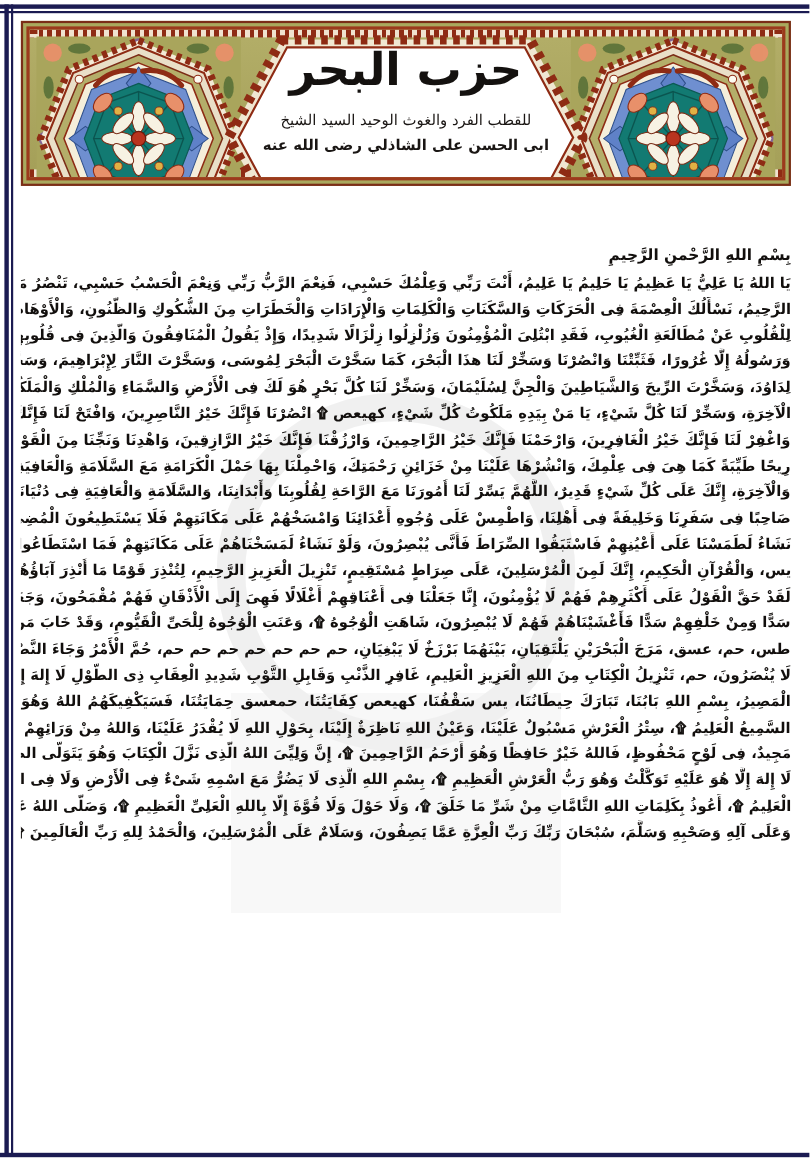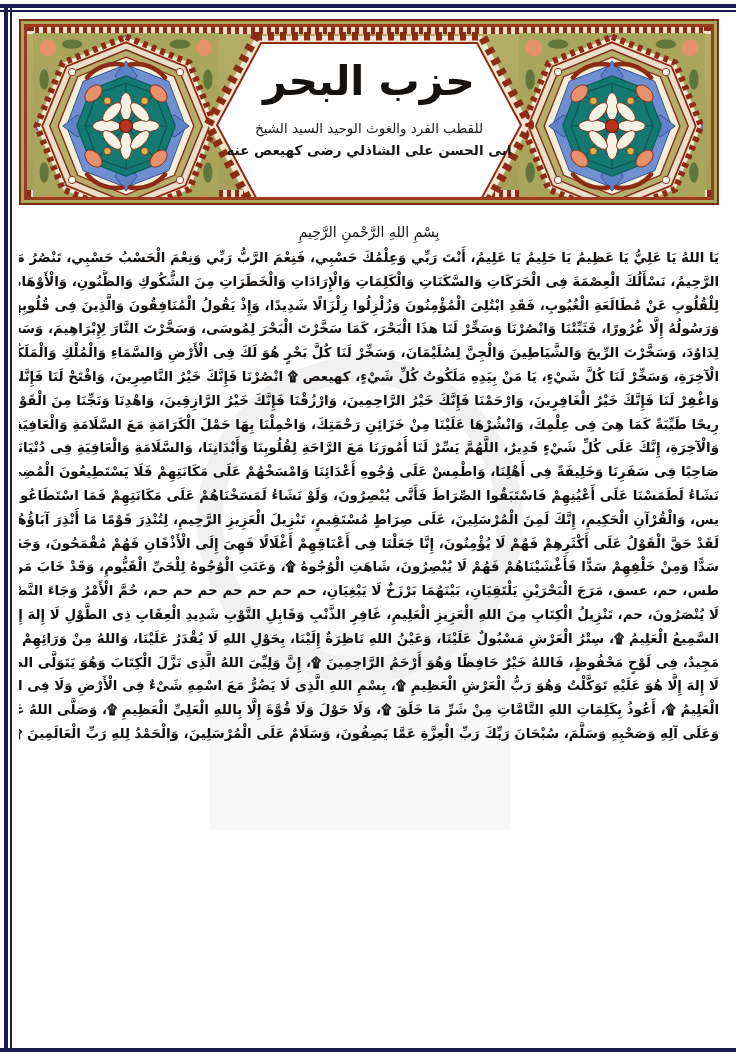--- a/index.html
+++ b/index.html
@@ -16,21 +16,21 @@
   }
   .frame-line{position:absolute;background:#1b1b52;}
   .frame-top{left:0;top:4px;width:736px;height:4px;}
   .frame-top2{left:0;top:10px;width:736px;height:2px;}
   .frame-left{left:4px;top:4px;width:4px;height:1046px;}
   .frame-left2{left:10px;top:4px;width:2px;height:1046px;}
   .frame-bottom{left:0;bottom:2px;width:736px;height:4px;}
 
   
   #header-panel{
-    position:absolute;left:19px;top:19px;width:700px;height:186px;
+    position:absolute;left:19px;top:19px;width:700px;height:150px;
     box-sizing:border-box;
     border:2px solid #7b2d17;
     background:#a9a95e;
     overflow:hidden;
   }
   .panel-inner{
     position:absolute;inset:3px;
     border:3px solid #9c3a1c;
     box-sizing:border-box;
     background:
@@ -98,22 +98,22 @@
 
   
   #watermark{
     position:absolute;left:150px;top:330px;width:420px;height:560px;
     opacity:.055;pointer-events:none;
   }
 
   
   #basmala{
     position:absolute;left:19px;top:224px;width:700px;
-    text-align:center;direction:rtl;
-    font-size:14px;color:#120f0d;font-weight:400;
+    direction:rtl;
+    font-size:14px;color:#120f0d;font-weight:700;
   }
   #text-body{
     position:absolute;left:19px;top:246px;width:700px;
     direction:rtl;text-align:justify;
     color:#120f0d;
   }
   #text-body .ln{
     font-size:13.4px;
     line-height:23.8px;
     height:23.8px;
@@ -247,21 +247,21 @@
         <use href="#med"></use>
       </svg>
 
       <svg id="cartouche" viewBox="0 0 330 186" preserveAspectRatio="none">
         <polygon points="52,4 278,4 326,93 278,182 52,182 4,93" fill="#f0e7d2" stroke="#8e2b14" stroke-width="9" stroke-dasharray="6 6"></polygon>
         <polygon points="57,11 273,11 317,93 273,175 57,175 13,93" fill="#ffffff" stroke="#8e2b14" stroke-width="2"></polygon>
       </svg>
       <div id="cartouche-text">
         <div id="title-main">حزب البحر</div>
         <div id="title-sub1">للقطب الفرد والغوث الوحيد السيد الشيخ</div>
-        <div id="title-sub2">ابى الحسن على الشاذلي رضى كهيعص عنه</div>
+        <div id="title-sub2">ابى الحسن على الشاذلي رضى الله عنه</div>
       </div>
     </div>
   </div>
 
   <svg id="watermark" viewBox="0 0 420 560">
     <circle cx="210" cy="190" r="150" fill="none" stroke="#000" stroke-width="26"></circle>
     <rect x="60" y="300" width="300" height="200" fill="#000" opacity=".5"></rect>
   </svg>
 
   <div id="basmala">بِسْمِ اللهِ الرَّحْمنِ الرَّحِيمِ</div>
@@ -276,20 +276,21 @@
       <div class="ln">وَاغْفِرْ لَنَا فَإِنَّكَ خَيْرُ الْغَافِرِينَ، وَارْحَمْنَا فَإِنَّكَ خَيْرُ الرَّاحِمِينَ، وَارْزُقْنَا فَإِنَّكَ خَيْرُ الرَّازِقِينَ، وَاهْدِنَا وَنَجِّنَا مِنَ الْقَوْمِ الظَّالِمِينَ، وَهَبْ لَنَا</div>
       <div class="ln">رِيحًا طَيِّبَةً كَمَا هِىَ فِى عِلْمِكَ، وَانْشُرْهَا عَلَيْنَا مِنْ خَزَائِنِ رَحْمَتِكَ، وَاحْمِلْنَا بِهَا حَمْلَ الْكَرَامَةِ مَعَ السَّلَامَةِ وَالْعَافِيَةِ فِى الدِّينِ وَالدُّنْيَا</div>
       <div class="ln">وَالْآخِرَةِ، إِنَّكَ عَلَى كُلِّ شَيْءٍ قَدِيرٌ، اللَّهُمَّ يَسِّرْ لَنَا أُمُورَنَا مَعَ الرَّاحَةِ لِقُلُوبِنَا وَأَبْدَانِنَا، وَالسَّلَامَةِ وَالْعَافِيَةِ فِى دُنْيَانَا وَدِينِنَا، وَكُنْ لَنَا</div>
       <div class="ln">صَاحِبًا فِى سَفَرِنَا وَخَلِيفَةً فِى أَهْلِنَا، وَاطْمِسْ عَلَى وُجُوهِ أَعْدَائِنَا وَامْسَخْهُمْ عَلَى مَكَانَتِهِمْ فَلَا يَسْتَطِيعُونَ الْمُضِىَّ وَلَا الْمَجِىءَ إِلَيْنَا، وَلَوْ</div>
       <div class="ln">نَشَاءُ لَطَمَسْنَا عَلَى أَعْيُنِهِمْ فَاسْتَبَقُوا الصِّرَاطَ فَأَنَّى يُبْصِرُونَ، وَلَوْ نَشَاءُ لَمَسَخْنَاهُمْ عَلَى مَكَانَتِهِمْ فَمَا اسْتَطَاعُوا مُضِيًّا وَلَا يَرْجِعُونَ،</div>
       <div class="ln">يس، وَالْقُرْآنِ الْحَكِيمِ، إِنَّكَ لَمِنَ الْمُرْسَلِينَ، عَلَى صِرَاطٍ مُسْتَقِيمٍ، تَنْزِيلَ الْعَزِيزِ الرَّحِيمِ، لِتُنْذِرَ قَوْمًا مَا أُنْذِرَ آبَاؤُهُمْ فَهُمْ غَافِلُونَ،</div>
       <div class="ln">لَقَدْ حَقَّ الْقَوْلُ عَلَى أَكْثَرِهِمْ فَهُمْ لَا يُؤْمِنُونَ، إِنَّا جَعَلْنَا فِى أَعْنَاقِهِمْ أَغْلَالًا فَهِىَ إِلَى الْأَذْقَانِ فَهُمْ مُقْمَحُونَ، وَجَعَلْنَا مِنْ بَيْنِ أَيْدِيهِمْ</div>
       <div class="ln">سَدًّا وَمِنْ خَلْفِهِمْ سَدًّا فَأَغْشَيْنَاهُمْ فَهُمْ لَا يُبْصِرُونَ، شَاهَتِ الْوُجُوهُ ۩، وَعَنَتِ الْوُجُوهُ لِلْحَىِّ الْقَيُّومِ، وَقَدْ خَابَ مَنْ حَمَلَ ظُلْمًا،</div>
       <div class="ln">طس، حم، عسق، مَرَجَ الْبَحْرَيْنِ يَلْتَقِيَانِ، بَيْنَهُمَا بَرْزَخٌ لَا يَبْغِيَانِ، حم حم حم حم حم حم حم، حُمَّ الْأَمْرُ وَجَاءَ النَّصْرُ فَعَلَيْنَا</div>
       <div class="ln">لَا يُنْصَرُونَ، حم، تَنْزِيلُ الْكِتَابِ مِنَ اللهِ الْعَزِيزِ الْعَلِيمِ، غَافِرِ الذَّنْبِ وَقَابِلِ التَّوْبِ شَدِيدِ الْعِقَابِ ذِى الطَّوْلِ لَا إِلهَ إِلَّا هُوَ إِلَيْهِ</div>
+      <div class="ln">الْمَصِيرُ، بِسْمِ اللهِ بَابُنَا، تَبَارَكَ حِيطَانُنَا، يس سَقْفُنَا، كهيعص كِفَايَتُنَا، حمعسق حِمَايَتُنَا، فَسَيَكْفِيكَهُمُ اللهُ وَهُوَ</div>
       <div class="ln">السَّمِيعُ الْعَلِيمُ ۩، سِتْرُ الْعَرْشِ مَسْبُولٌ عَلَيْنَا، وَعَيْنُ اللهِ نَاظِرَةٌ إِلَيْنَا، بِحَوْلِ اللهِ لَا يُقْدَرُ عَلَيْنَا، وَاللهُ مِنْ وَرَائِهِمْ مُحِيطٌ، بَلْ هُوَ قُرْآنٌ</div>
       <div class="ln">مَجِيدٌ، فِى لَوْحٍ مَحْفُوظٍ، فَاللهُ خَيْرٌ حَافِظًا وَهُوَ أَرْحَمُ الرَّاحِمِينَ ۩، إِنَّ وَلِيِّىَ اللهُ الَّذِى نَزَّلَ الْكِتَابَ وَهُوَ يَتَوَلَّى الصَّالِحِينَ ۩، حَسْبِىَ اللهُ</div>
       <div class="ln">لَا إِلهَ إِلَّا هُوَ عَلَيْهِ تَوَكَّلْتُ وَهُوَ رَبُّ الْعَرْشِ الْعَظِيمِ ۩، بِسْمِ اللهِ الَّذِى لَا يَضُرُّ مَعَ اسْمِهِ شَىْءٌ فِى الْأَرْضِ وَلَا فِى السَّمَاءِ وَهُوَ السَّمِيعُ</div>
       <div class="ln">الْعَلِيمُ ۩، أَعُوذُ بِكَلِمَاتِ اللهِ التَّامَّاتِ مِنْ شَرِّ مَا خَلَقَ ۩، وَلَا حَوْلَ وَلَا قُوَّةَ إِلَّا بِاللهِ الْعَلِىِّ الْعَظِيمِ ۩، وَصَلَّى اللهُ عَلَى سَيِّدِنَا مُحَمَّدٍ</div>
       <div class="ln last">وَعَلَى آلِهِ وَصَحْبِهِ وَسَلَّمَ، سُبْحَانَ رَبِّكَ رَبِّ الْعِزَّةِ عَمَّا يَصِفُونَ، وَسَلَامٌ عَلَى الْمُرْسَلِينَ، وَالْحَمْدُ لِلهِ رَبِّ الْعَالَمِينَ ۩ الْفَاتِحَة</div>
     </div>
 
 </div>
 
 </body></html>

